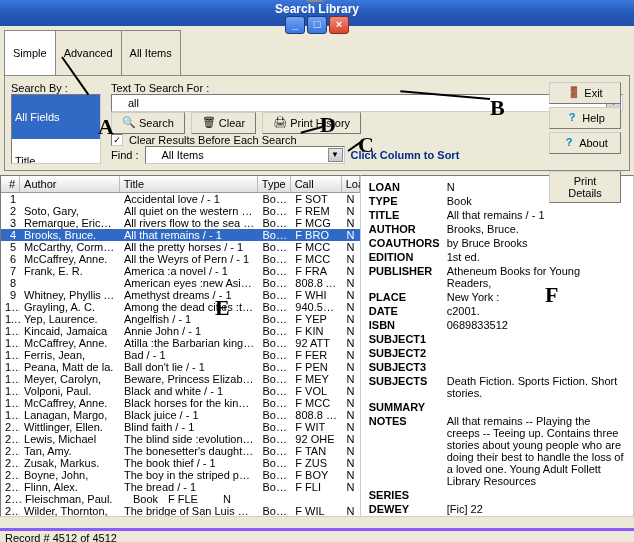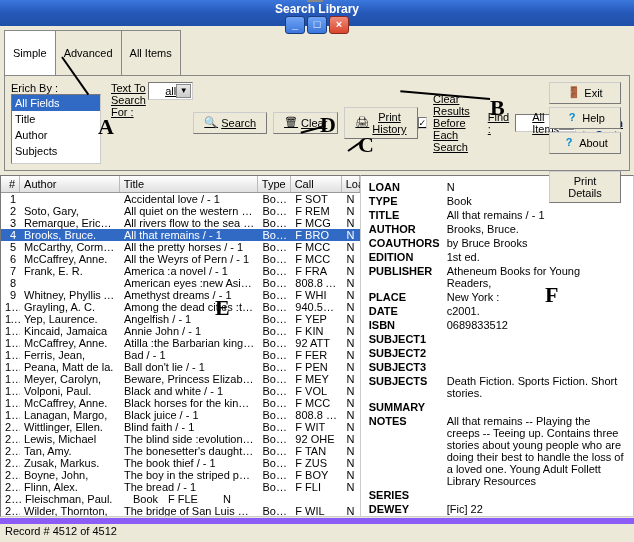--- a/index.html
+++ b/index.html
@@ -8,23 +8,23 @@
 .titlebar .icon { width:16px; height:16px; background:#fff; margin-right:4px; border:1px solid #888; display:inline-block; }
 .titlebar .title { font-weight: bold; font-size: 12px; flex: 1; }
 .winbtns { display:flex; gap:2px; }
 .winbtn { width:20px; height:18px; background:linear-gradient(#6fa3f4,#3b77dd); border:1px solid #1a3d7c; border-radius:3px; color:#fff; text-align:center; line-height:14px; font-weight:bold; font-size:11px; cursor:pointer; }
 .winbtn.close { background:linear-gradient(#f08b7a,#d9452c); border-color:#8a2a1c; }
 .tabs { display:flex; padding:4px 4px 0 4px; }
 .tab { border:1px solid #888; border-bottom:none; padding:16px 8px; background:#ece9d8; font-size:11px; margin-right:-1px; cursor:pointer; }
 .tab.active { background:#fff; position:relative; z-index:2; }
 .topgroup { border:1px solid #888; margin:0 4px 4px 4px; background:#ece9d8; padding:6px; display:flex; gap:10px; position:relative; }
 .listbox { border:1px inset #ccc; background:#fff; width:90px; height:70px; overflow:hidden; }
-.listbox div { padding:2px 3px; cursor:pointer; }
+.listbox div { padding:16px 3px; cursor:pointer; }
 .listbox .sel { background:#316ac5; color:#fff; }
-.searchtext { display:flex; flex-direction:row; gap:0; flex:1;text-decoration:underline; }
+.searchtext { display:flex; flex-direction:column; gap:0; flex:1; }
 .row { display:flex; align-items:center; gap:6px; }
 .combo { border:1px inset #ccc; background:#fff; height:18px; display:flex; align-items:center; padding:0 16px; flex:1; position:relative; }
 .combo .arrow { position:absolute; right:1px; top:1px; width:15px; height:14px; background:linear-gradient(#e8e8e8,#ccc); border:1px solid #888; text-align:center; font-size:8px; line-height:12px; cursor:pointer; }
 .btn { border:1px outset #ccc; background:#ece9d8; padding:3px 10px; font-size:11px; cursor:pointer; display:inline-flex; align-items:center; gap:3px; }
 .btn .ico { width:14px; height:14px; display:inline-block; }
 .rightbtns { position:absolute; right:8px; top:6px; display:flex; flex-direction:column; gap:3px; }
 .rightbtns .btn { width:72px; justify-content:center; }
 .checkbox { width:12px; height:12px; border:1px inset #ccc; background:#fff; display:inline-block; text-align:center; font-size:9px; line-height:10px; }
 .sortlabel { color:#002d8c; font-weight:bold; }
 .main { display:flex; height: calc(542px - 26px - 24px - 135px - 15px); }
@@ -44,21 +44,21 @@
 .c-type { width:35px; }
 .c-call { width:55px; }
 .c-loan { width:18px; }
 .details { flex:1; background:#fff; border:1px inset #ccc; border-left:none; padding:5px 8px; overflow-y:auto; font-size:11px; }
 .details::-webkit-scrollbar { width:16px; }
 .details::-webkit-scrollbar-track { background:#ece9d8; border:1px solid #ccc; }
 .details::-webkit-scrollbar-thumb { background:linear-gradient(#e8e8e8,#ccc); border:1px solid #888; }
 .drow { display:flex; margin-bottom:2px; }
 .drow .dlabel { font-weight:bold; width:78px; flex-shrink:0; }
 .drow .dval { flex:1; }
-.status { border-top:6px solid #8b5cf6; background:#ece9d8; padding:1px 5px; font-size:11px; height:24px; position:absolute; bottom:0; left:0; right:0; }
+.status { border-top:3px solid #8b5cf6; background:#ece9d8; padding:1px 5px; font-size:11px; height:14px; position:absolute; bottom:0; left:0; right:0; }
 .annotation { position:absolute; font: bold 22px "Times New Roman", serif; color:#000; pointer-events:none; z-index:10; }
 .arrowline { position:absolute; background:#000; pointer-events:none; z-index:9; }
 </style>
 </head>
 <body>
 
 <div class="titlebar">
   <span class="icon"></span>
   <span class="title">Search Library</span>
   <div class="winbtns">
@@ -69,21 +69,21 @@
 </div>
 
 <div class="tabs">
   <div class="tab active">Simple</div>
   <div class="tab">Advanced</div>
   <div class="tab">All Items</div>
 </div>
 
 <div class="topgroup">
   <div>
-    <div>Erich By :</div>
+    <div>Search By :</div>
     <div class="listbox">
       <div class="sel">All Fields</div>
       <div>Title</div>
       <div>Author</div>
       <div>Subjects</div>
       <div>Series</div>
 
     </div>
   </div>
 

